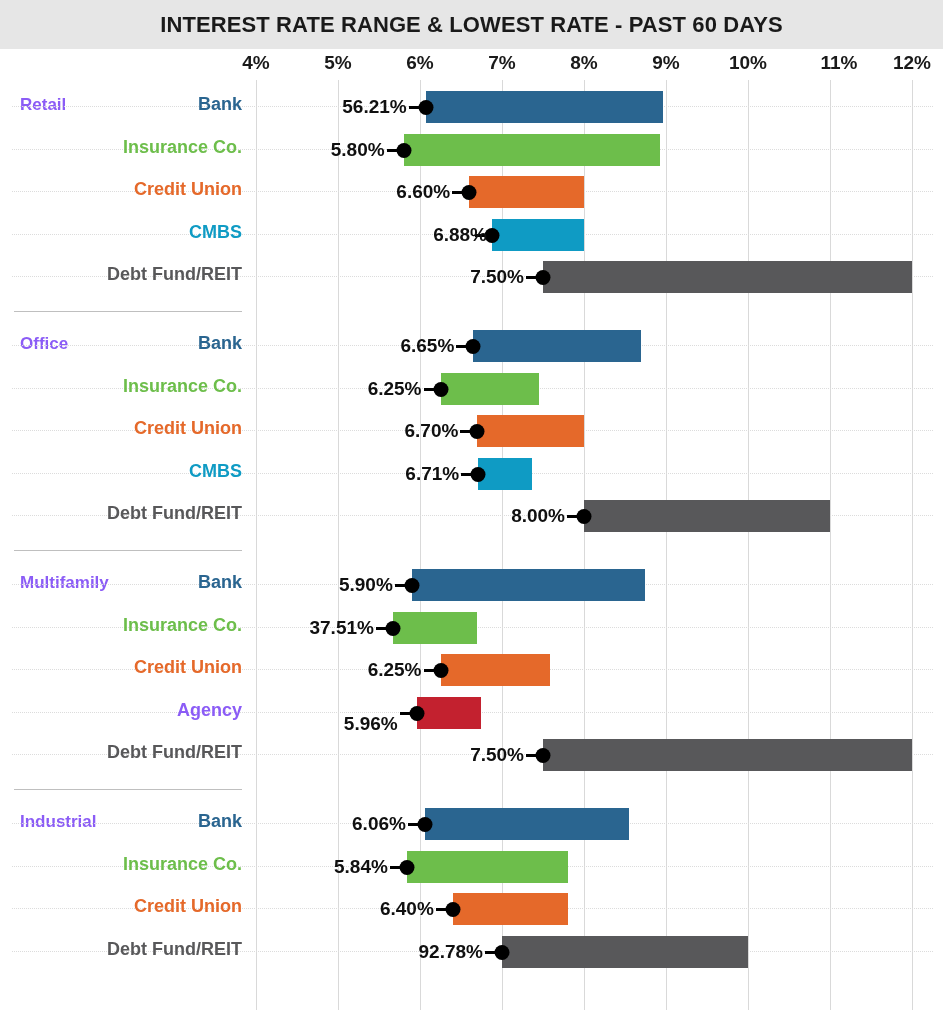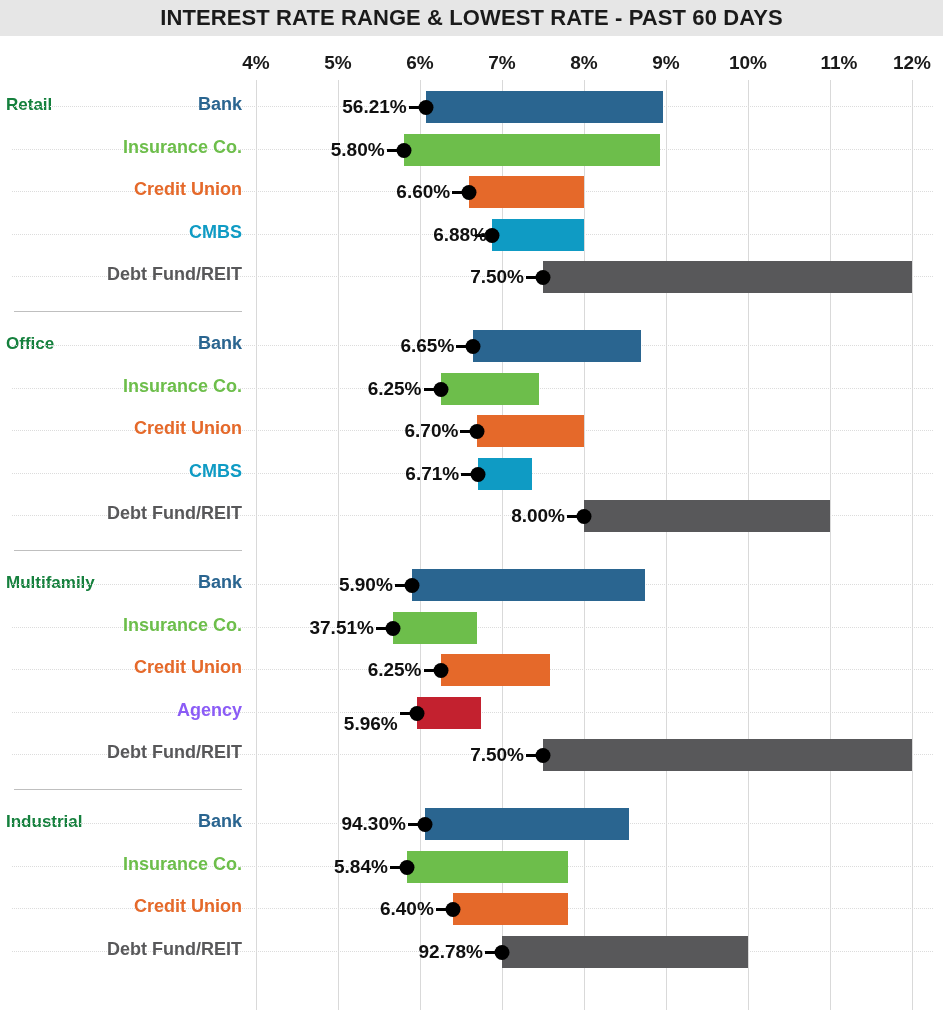--- a/index.html
+++ b/index.html
@@ -12,21 +12,21 @@
   #chart-root {
     position: relative;
     width: 943px; height: 1024px;
     overflow: hidden;
   }
 
   
   .title-bar {
     position: absolute;
     left: 0; top: 0;
-    width: 943px; height: 36px;
+    width: 943px; height: 49px;
     background: #e6e6e6;
     display: flex;
     align-items: center;
     justify-content: center;
   }
   .title-text {
     font-size: 22px;
     font-weight: bold;
     color: #1a1a1a;
     letter-spacing: 0.1px;
@@ -85,25 +85,25 @@
   .row-dotted {
     position: absolute;
     left: 12px;
     right: 10px;
     top: 20px;
     height: 0;
     border-top: 1px dotted #dcdcdc;
   }
   .section-label {
     position: absolute;
-    left: 6px;
+    left: 20px;
     top: 9px;
     font-size: 17px;
     font-weight: bold;
-    color: #15803d;
+    color: #8b5cf6;
     white-space: nowrap;
   }
   .lender-label {
     position: absolute;
     right: 701px;
     top: 8px;
     font-size: 18px;
     font-weight: bold;
     text-align: right;
     white-space: nowrap;
@@ -307,21 +307,21 @@
         </div>
         <div class="section" style="top: 723px; height: 170.4px;">
           <div class="section-rule" style="top: -14px;"></div>
           <div class="section-label">Industrial</div>
           <div class="row" style="top: 0px;">
             <div class="row-dotted"></div>
             <div class="lender-label" style="color: rgb(42, 101, 144);">Bank</div>
             <div class="bar" style="left: 424.92px; width: 204.18px; background: rgb(42, 101, 144);"></div>
             <div class="marker-line" style="left: 407.92px; background: rgb(0, 0, 0);"></div>
             <div class="marker-dot" style="left: 424.92px; background: rgb(0, 0, 0);"></div>
-            <div class="value-label" style="left: 424.92px;">94.30%</div>
+            <div class="value-label" style="left: 424.92px;">6.06%</div>
           </div>
           <div class="row" style="top: 42.6px;">
             <div class="row-dotted"></div>
             <div class="lender-label" style="color: rgb(109, 190, 75);">Insurance Co.</div>
             <div class="bar" style="left: 406.88px; width: 160.72px; background: rgb(109, 190, 75);"></div>
             <div class="marker-line" style="left: 389.88px; background: rgb(0, 0, 0);"></div>
             <div class="marker-dot" style="left: 406.88px; background: rgb(0, 0, 0);"></div>
             <div class="value-label" style="left: 406.88px;">5.84%</div>
           </div>
           <div class="row" style="top: 85.2px;">

